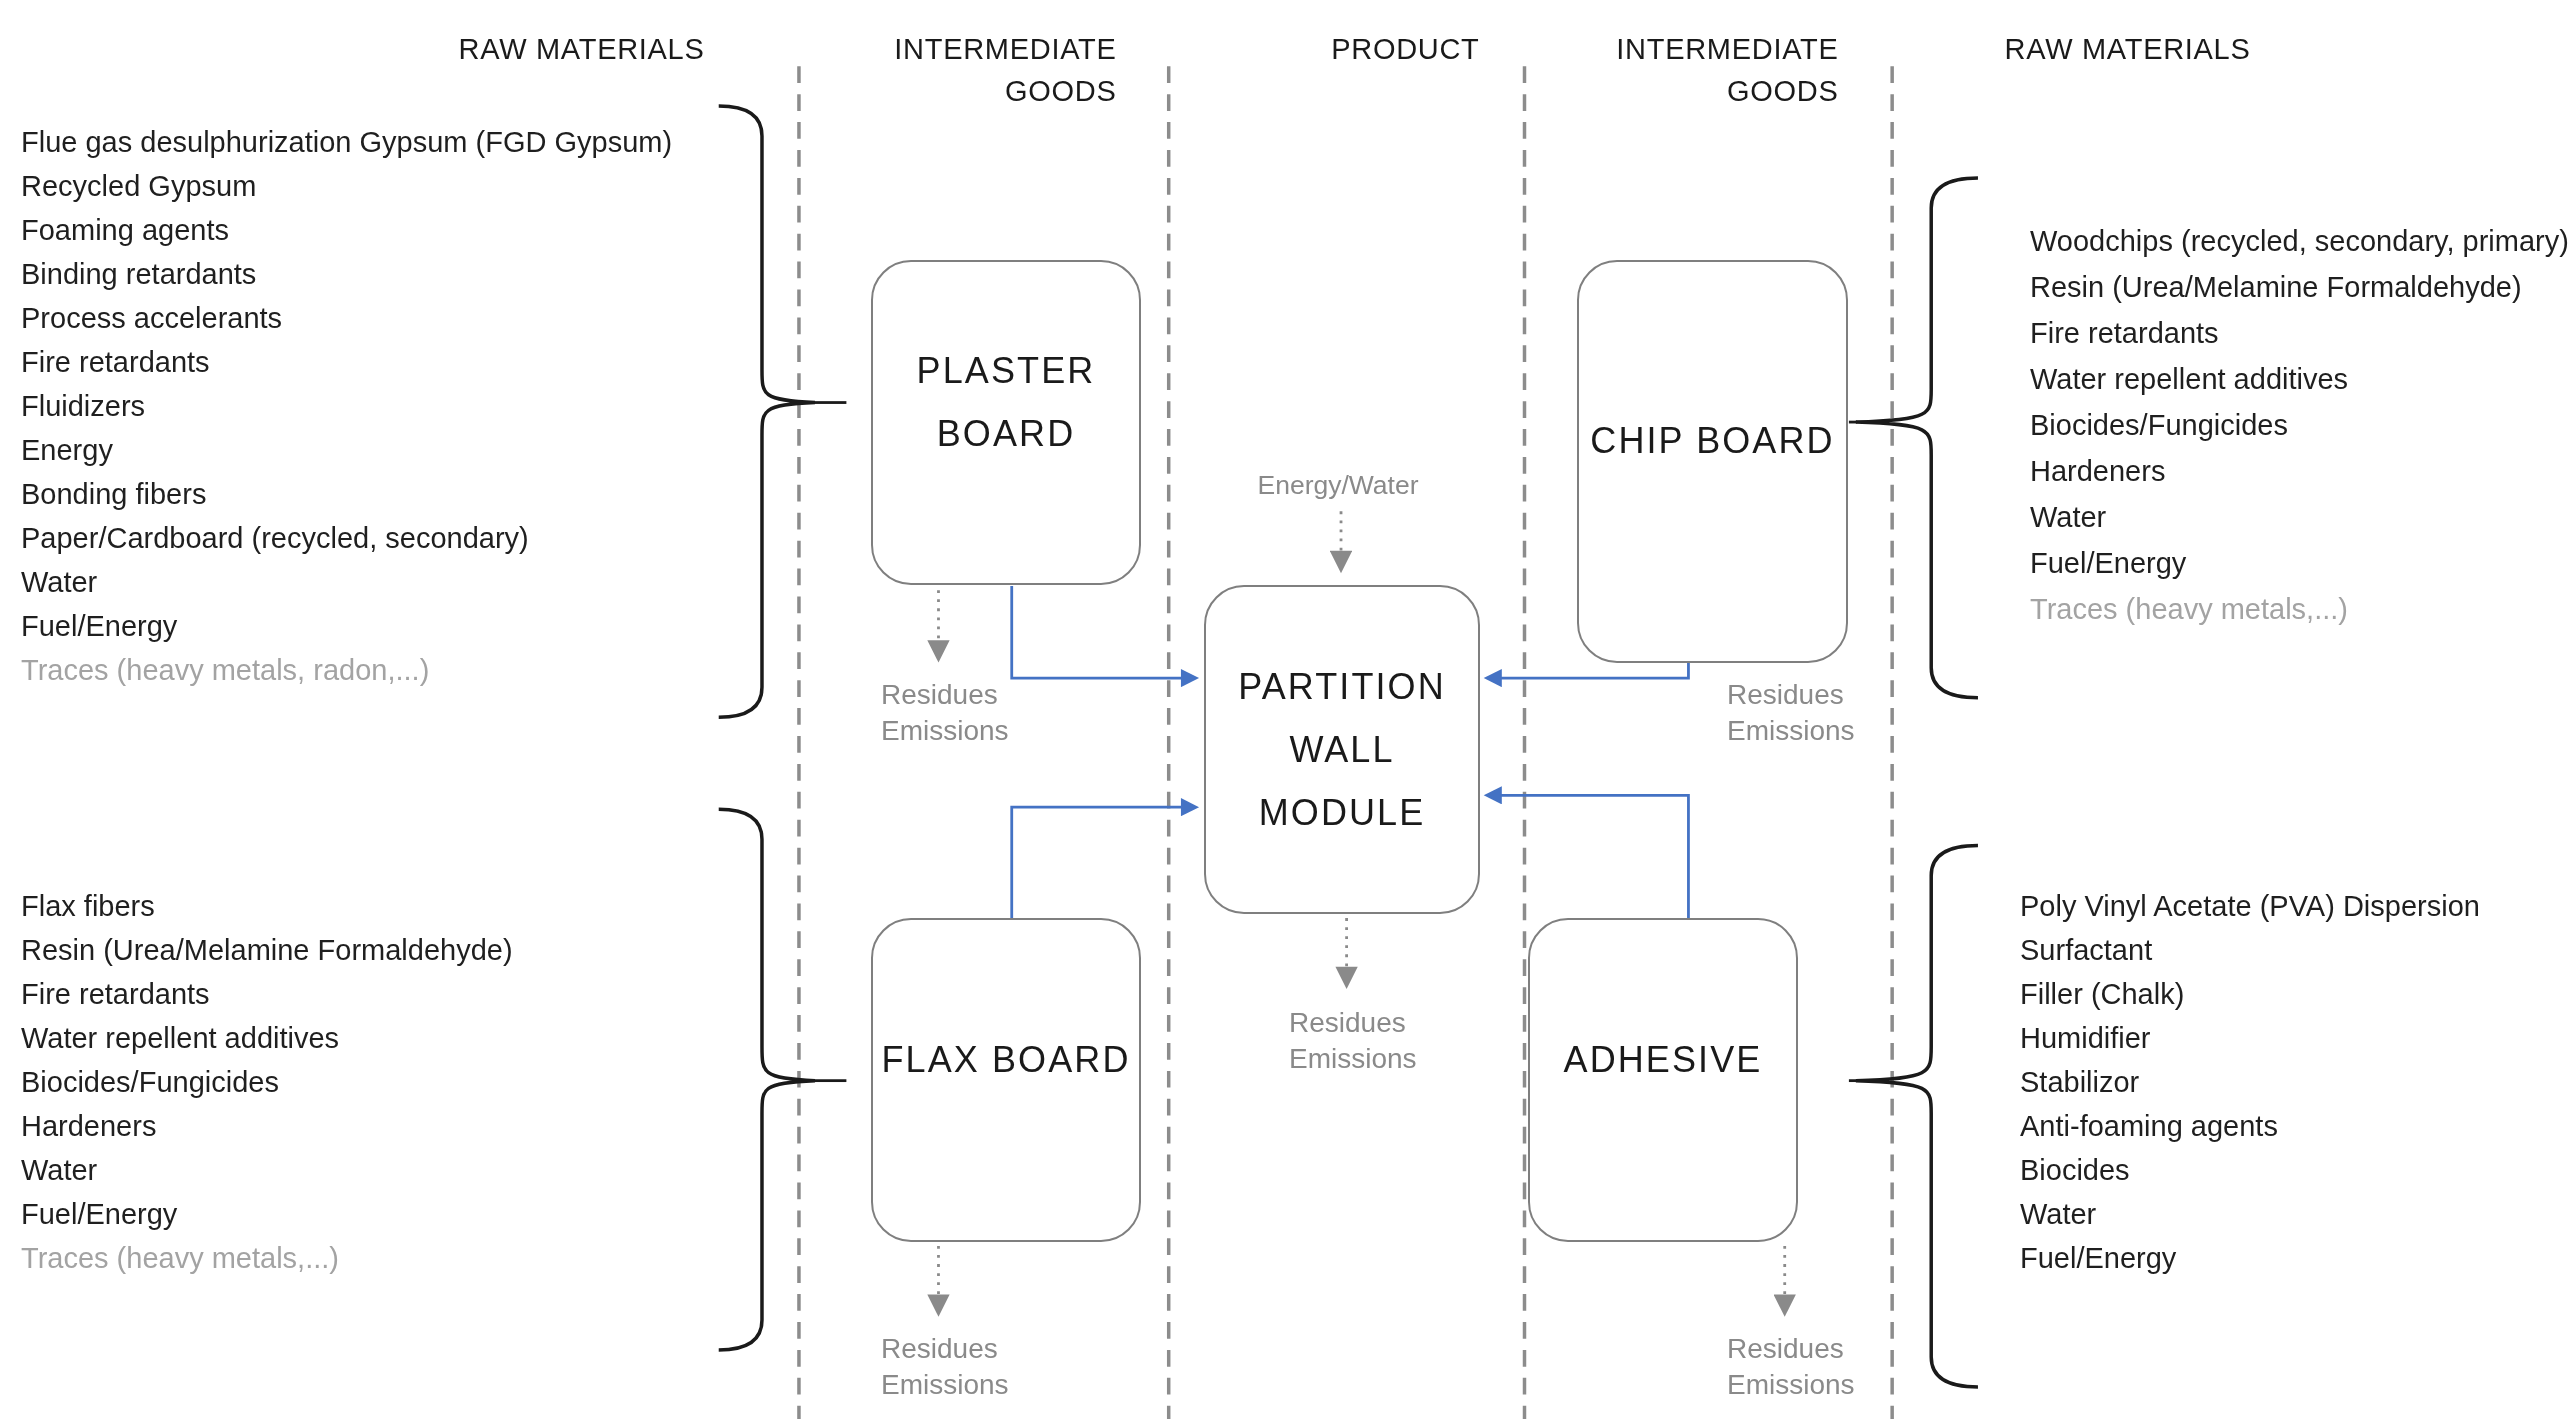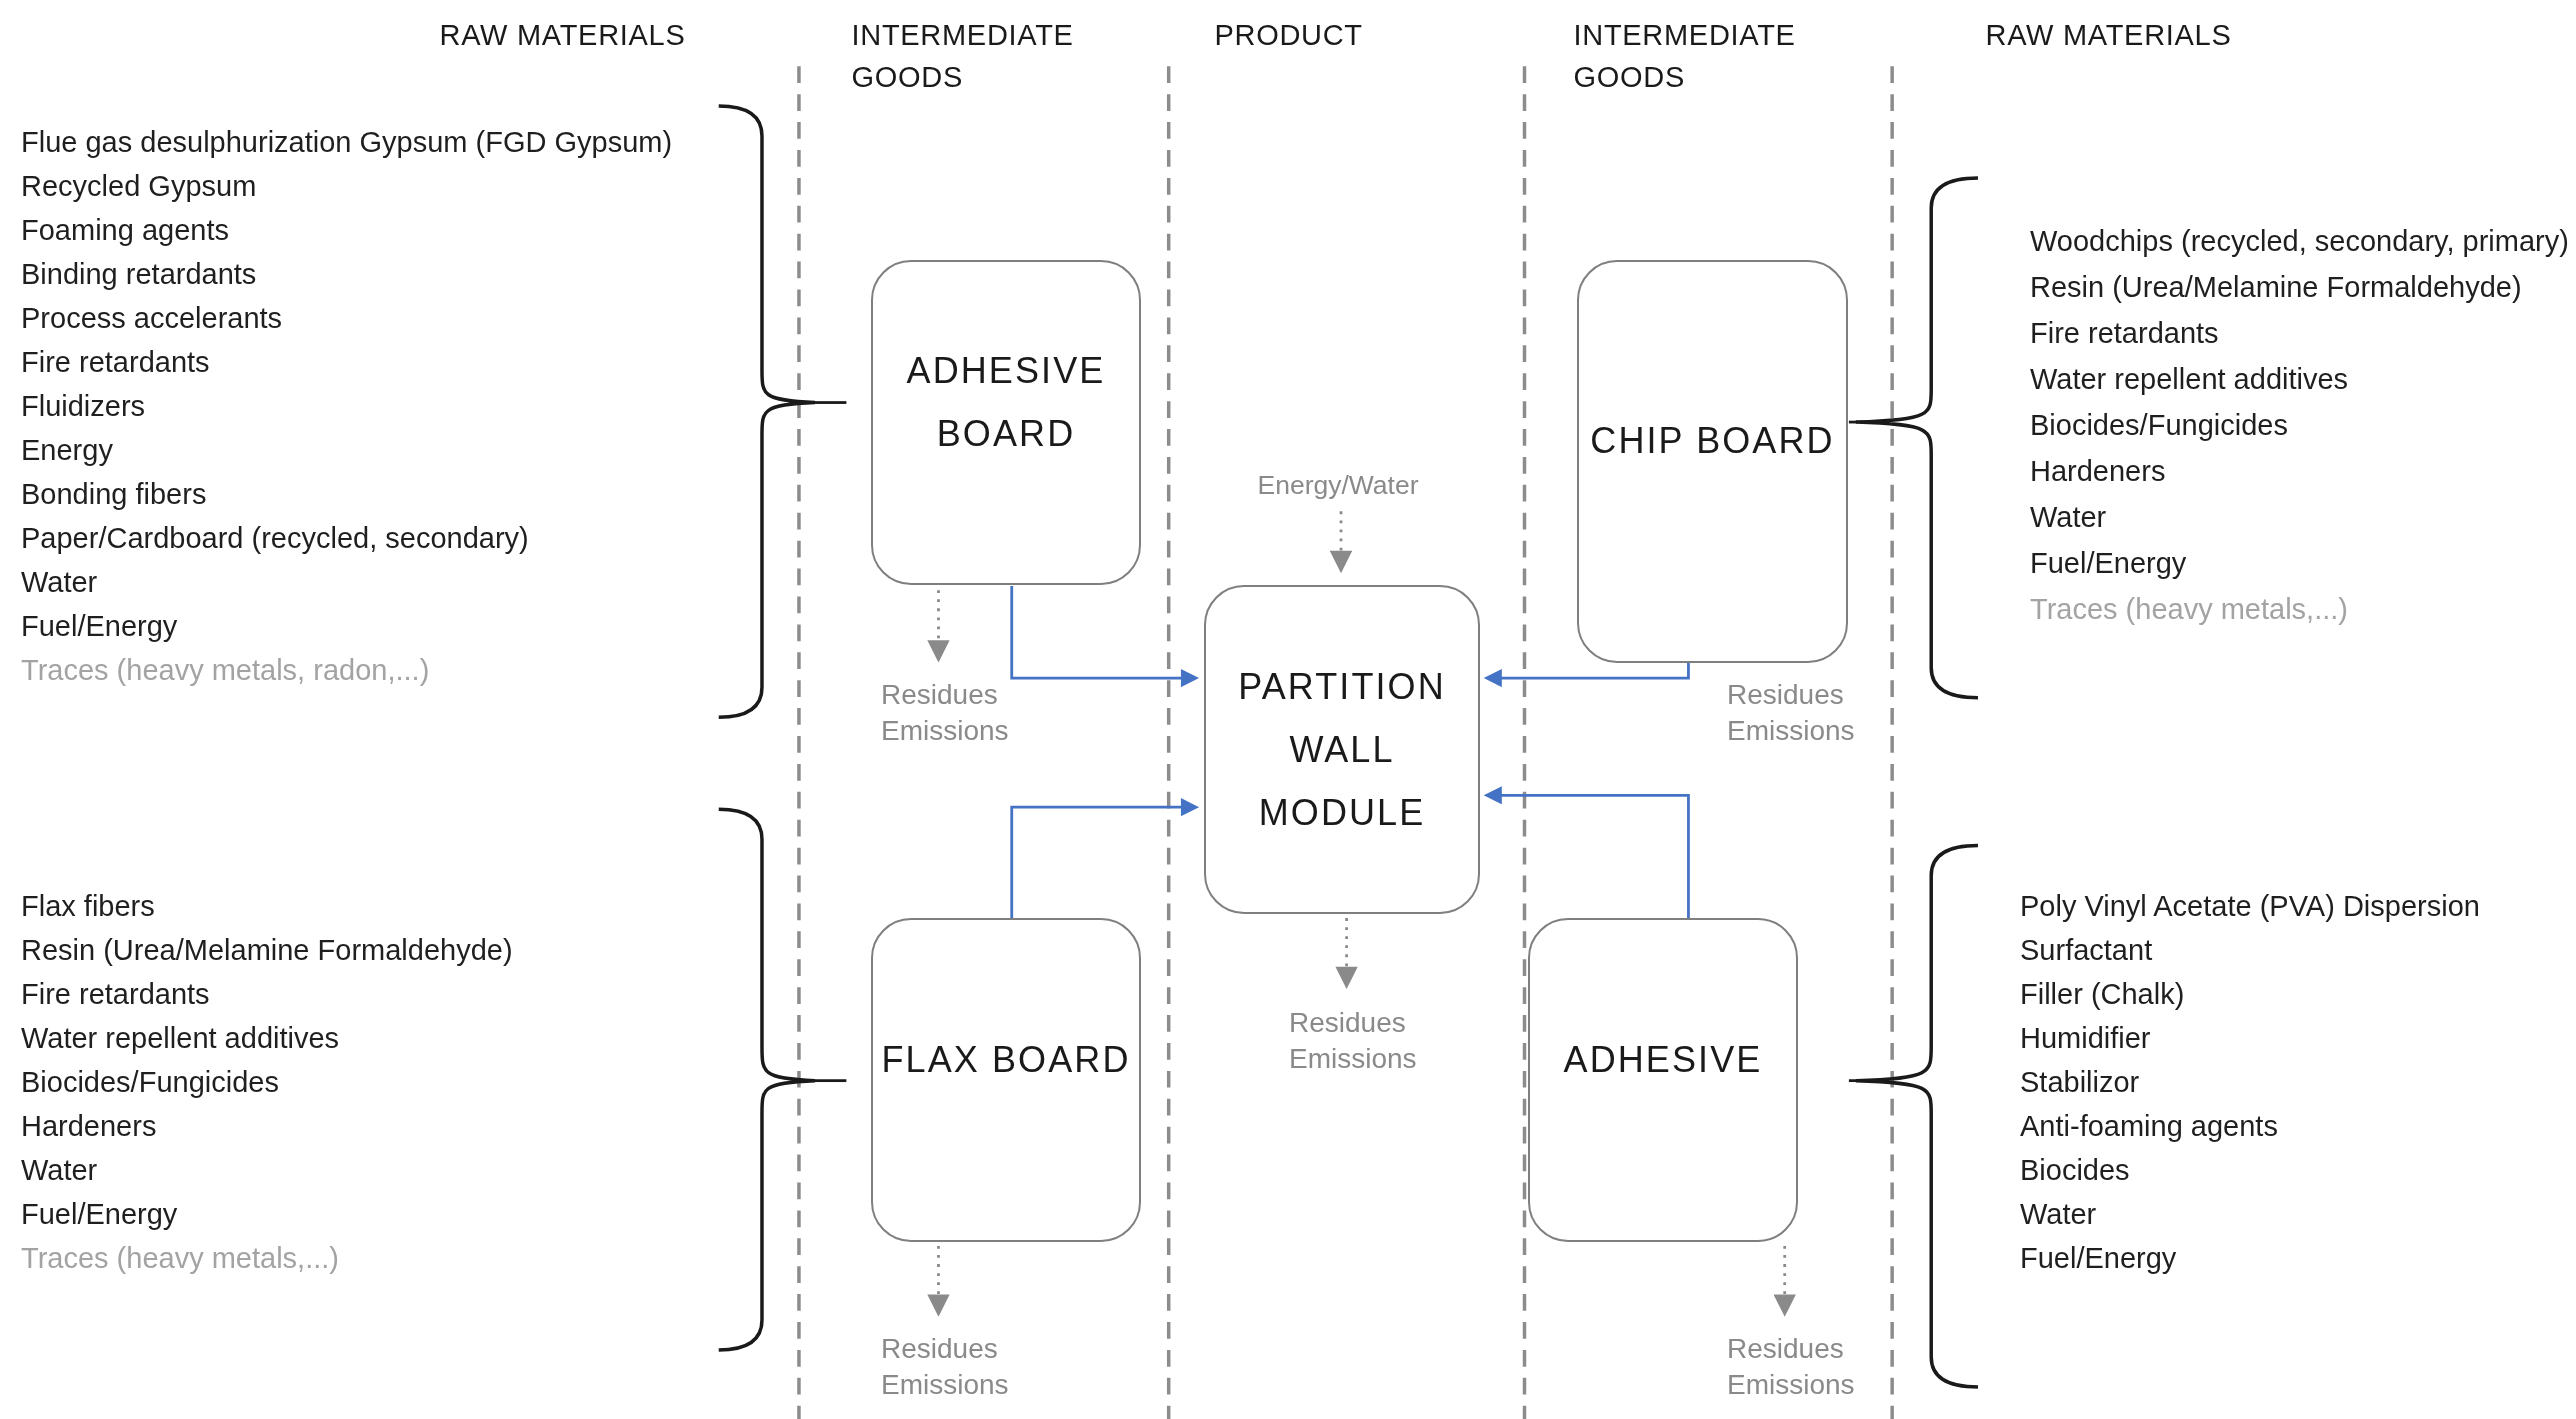--- a/index.html
+++ b/index.html
@@ -2,22 +2,22 @@
 <html style="font-size:11px"><head>
 <meta charset="utf-8">
 <style>
   html,body{margin:0;padding:0;background:#ffffff;}
   #canvas{
     position:relative;width:2576px;height:1419px;overflow:hidden;
     background:#ffffff;color:#1f1f1f;
     font-family:"Liberation Sans", sans-serif;
   }
   .hdr{
-    position:absolute;top:14px;width:265px;transform:translateX(-50%);
-    text-align:left;font-size:29px;line-height:42px;letter-spacing:0.7px;color:#1a1a1a;
+    position:absolute;top:28px;width:265px;transform:translateX(-50%);
+    text-align:right;font-size:29px;line-height:42px;letter-spacing:0.7px;color:#1a1a1a;
   }
   .box{
     position:absolute;box-sizing:border-box;border:2.1px solid #7f7f7f;border-radius:40px;
     background:#ffffff;display:flex;align-items:center;justify-content:center;
     text-align:center;font-size:36px;letter-spacing:2.1px;line-height:63px;color:#1a1a1a;
   }
   .box.outer{padding-bottom:42px;}
   .list{position:absolute;font-size:29px;color:#1f1f1f;}
   .list .li{white-space:nowrap;}
   .list.rt-align{text-align:left;}
@@ -128,21 +128,21 @@
       <div class="li">Filler (Chalk)</div>
       <div class="li">Humidifier</div>
       <div class="li">Stabilizor</div>
       <div class="li">Anti-foaming agents</div>
       <div class="li">Biocides</div>
       <div class="li">Water</div>
       <div class="li">Fuel/Energy</div>
     </div>
 
   <div class="box outer" style="left:871px;top:260px;width:270px;height:325px">
-    <span>ADHESIVE BOARD</span>
+    <span>PLASTER BOARD</span>
   </div>
   <div class="box outer" style="left:1577px;top:260px;width:271px;height:403px">
     <span>CHIP BOARD</span>
   </div>
   <div class="box" style="left:1204px;top:585px;width:276px;height:329px">
     <span>PARTITION WALL MODULE</span>
   </div>
   <div class="box outer" style="left:871px;top:918px;width:270px;height:324px">
     <span>FLAX BOARD</span>
   </div>

